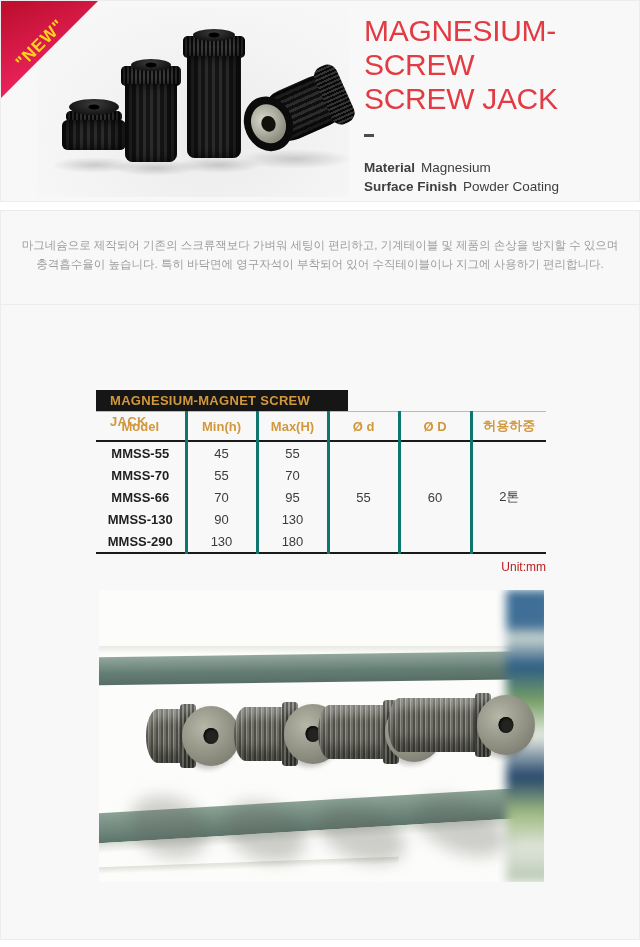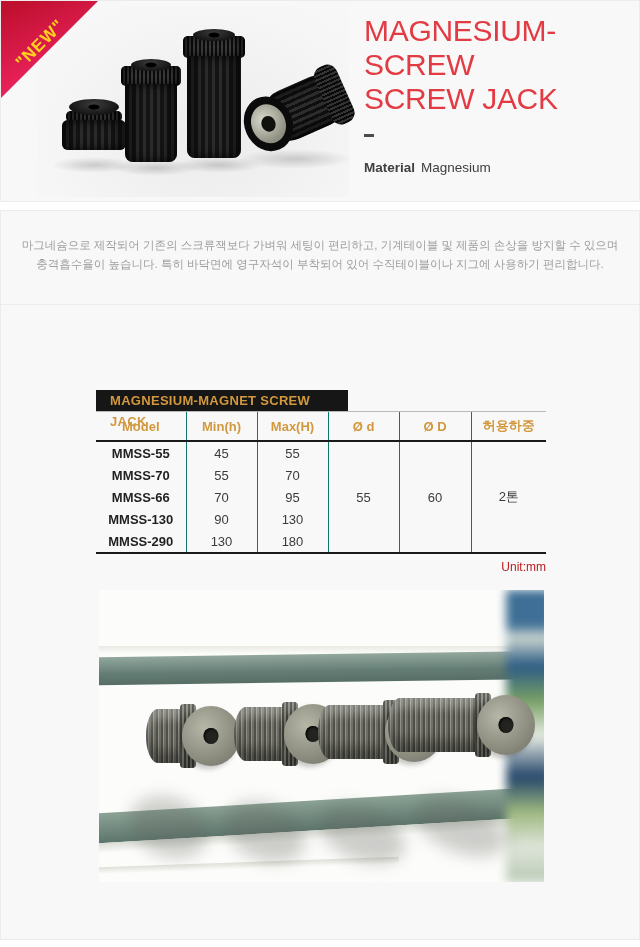--- a/index.html
+++ b/index.html
@@ -75,21 +75,21 @@
   .desc{padding-top:25px;text-align:center;color:#9c9c9c;font-size:11.5px;line-height:19px;}
 
   
   .table-wrap{position:absolute;left:95px;top:85px;width:450px;}
   .tbar{width:238px;height:21px;line-height:21px;background:#161616;color:#d2983e;
     font-size:13px;font-weight:bold;letter-spacing:0.3px;padding-left:14px;}
   table{border-collapse:collapse;width:450px;border-bottom:2px solid #1a1a1a;table-layout:fixed;}
   thead th{border-top:1px solid #b9b9b9;border-bottom:2px solid #1a1a1a;height:28px;
     color:#d2983e;font-size:13px;font-weight:bold;text-align:center;padding:0;}
   tbody td{height:22px;font-size:13px;color:#3b3b3b;text-align:center;padding:0;}
-  .vl{border-left:1px solid #0f766e;text-align:center;}
+  .vl{border-left:3px solid #0f766e;text-align:center;}
   .model{font-weight:bold;color:#1f1f1f;}
   .unit{width:450px;text-align:right;margin-top:6px;font-size:12px;color:#b91c1c;}
 
   
   .photo2{position:absolute;left:98px;top:285px;width:445px;height:292px;
     background:#fcfcfa;overflow:hidden;}
   .groove1{position:absolute;left:0;top:56px;width:445px;height:8px;
     background:linear-gradient(#e9e9e4,rgba(255,255,255,0));}
   .bar1{position:absolute;left:-10px;top:64px;width:470px;height:28px;
     background:linear-gradient(#93a89f,#647d74 60%,#576e66);transform:rotate(-0.8deg);}
@@ -172,20 +172,23 @@
 
   <div class="hero-right">
     <div class="title-line">MAGNESIUM-</div>
     <div class="title-line">SCREW</div>
     <div class="title-line">SCREW JACK</div>
     <div class="title-dash"></div>
     <div class="specs">
       <div class="spec-line">
         <span class="spec-label">Material</span><span class="spec-value">Magnesium</span>
       </div>
+      <div class="spec-line">
+        <span class="spec-label">Surface Finish</span><span class="spec-value">Powder Coating</span>
+      </div>
     </div>
   </div>
 </div>
 
 <div class="section" id="sec-desc">
   <div class="desc">
     <div>마그네슘으로 제작되어 기존의 스크류잭보다 가벼워 세팅이 편리하고, 기계테이블 및 제품의 손상을 방지할 수 있으며</div>
     <div>충격흡수율이 높습니다. 특히 바닥면에 영구자석이 부착되어 있어 수직테이블이나 지그에 사용하기 편리합니다.</div>
   </div>
 </div>

